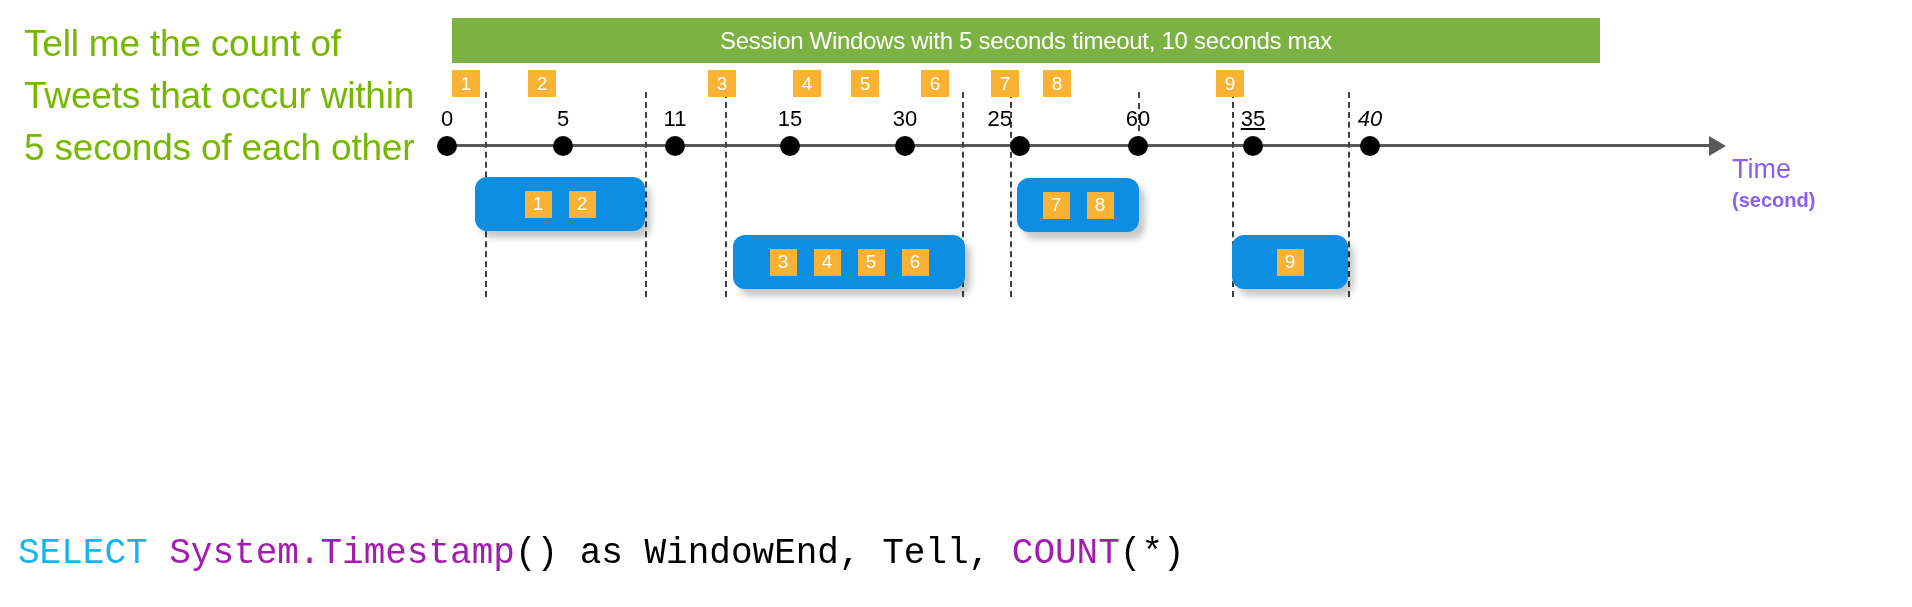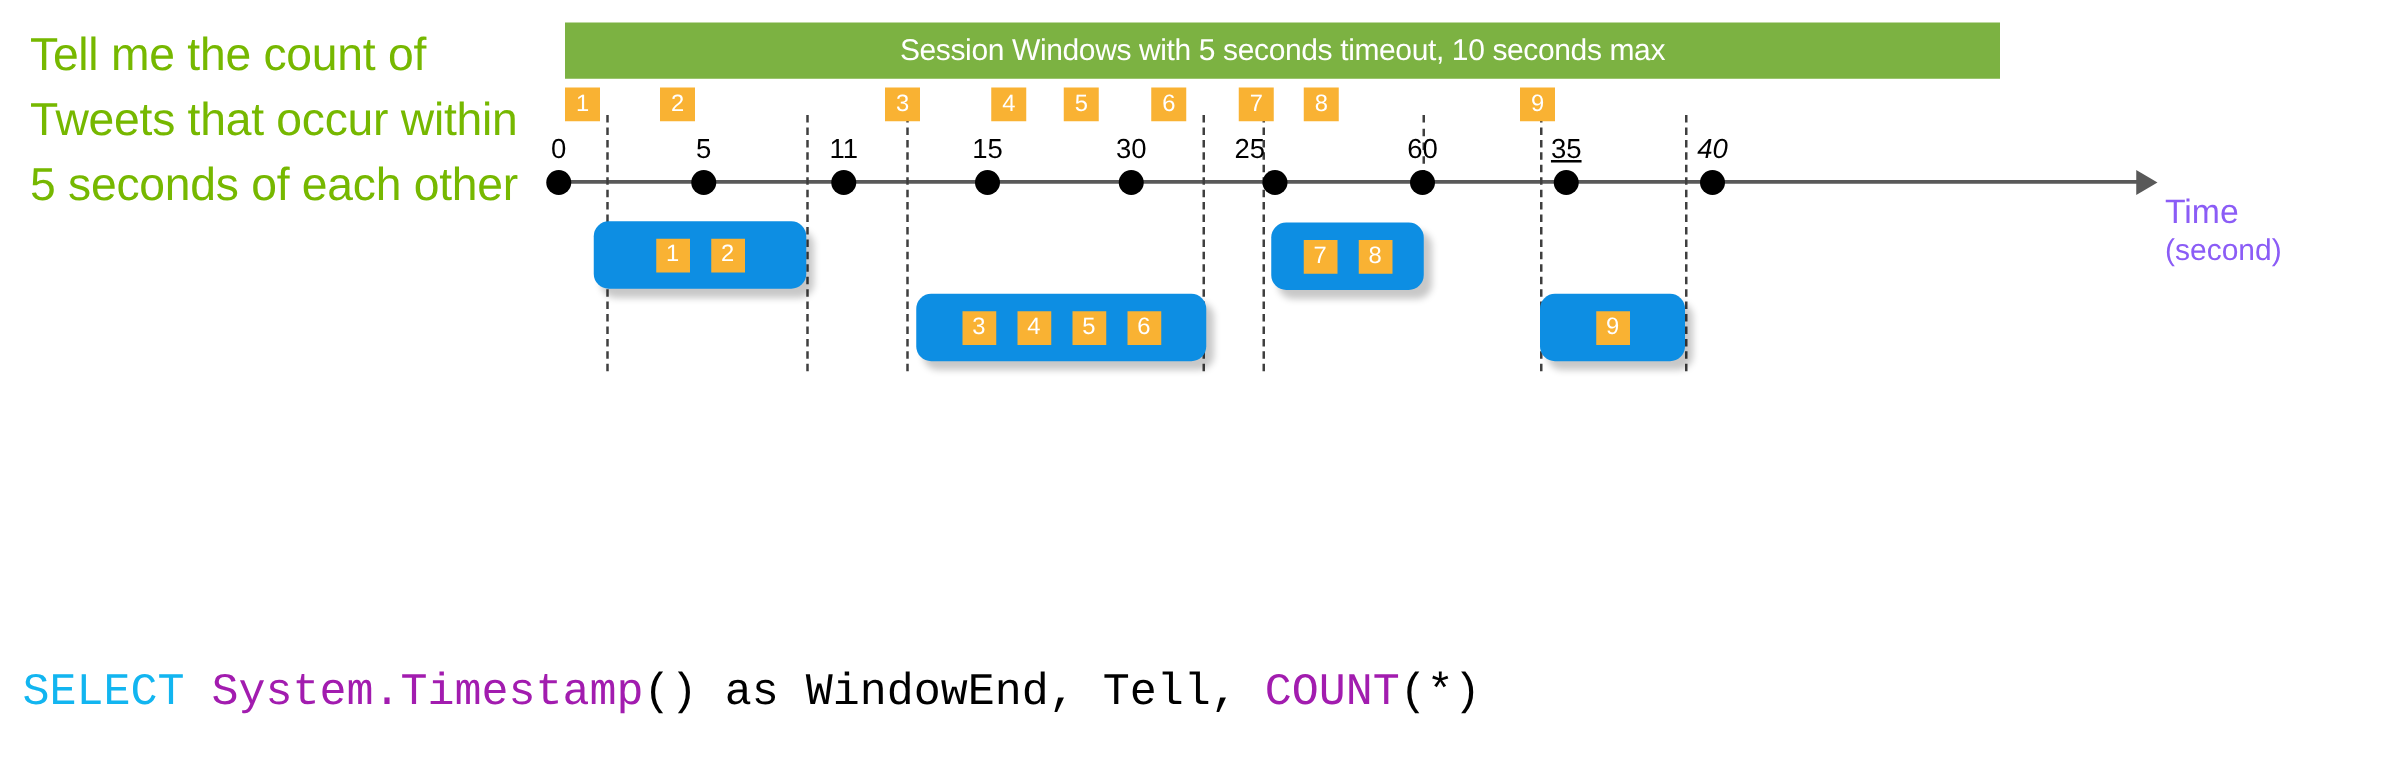--- a/index.html
+++ b/index.html
@@ -54,21 +54,21 @@
     position:absolute;top:106px;
     font-size:22px;color:#000000;text-align:center;width:46px;
     font-family:"Liberation Sans", sans-serif;
   }
   #time-label{
     position:absolute;left:1732px;top:118px;
     font-size:27px;color:#8b5cf6;line-height:31px;
     font-family:"Liberation Sans", sans-serif;
     margin-top:36px;
   }
-  #time-label .sub{font-size:24px;display:block;}
+  #time-label .sub{font-size:20px;display:block;font-weight:bold;}
 
   
   .vguide{
     position:absolute;width:0;
     border-left:2px dashed #3f3f3f;
   }
 
   
   .marker{
     position:absolute;

